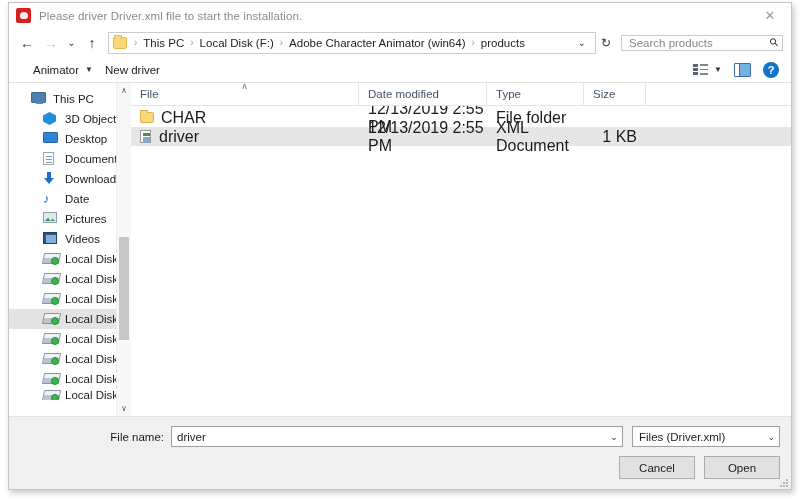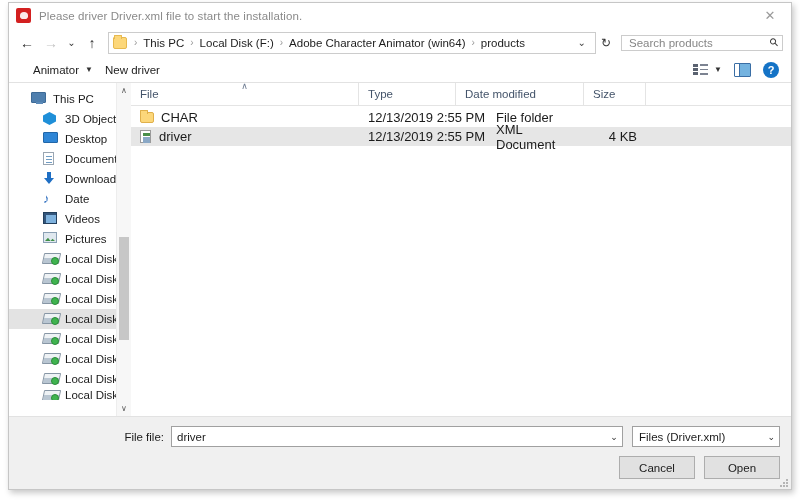--- a/index.html
+++ b/index.html
@@ -212,21 +212,21 @@
   .col-date { width: 128px; flex: 0 0 128px; }
   .col-type { width: 97px;  flex: 0 0 97px;  }
   .col-size { width: 62px;  flex: 0 0 62px;  }
   .sort-caret {
     position: absolute; left: 50%; top: -1px; transform: translateX(-50%);
     font-size: 9px; color: #6f7d92; line-height: 9px;
   }
   .rows { flex: 1; background: #ffffff; padding-top: 2px; }
   .row {
     height: 19px; display: flex; align-items: center;
-    font-size: 13px; color: #1b1b1b;
+    font-size: 16px; color: #1b1b1b;
   }
   .row.selected { background: #e6e6e6; }
   .cell { height: 19px; display:flex; align-items:center; padding-left: 9px; }
   .cell-name { width: 228px; flex: 0 0 228px; }
   .cell-date { width: 128px; flex: 0 0 128px; }
   .cell-type { width: 97px;  flex: 0 0 97px;  }
   .cell-size { width: 62px;  flex: 0 0 62px; justify-content: flex-end;
                padding-right: 9px; padding-left: 0;}
   .folder-ico {
     width: 14px; height: 11px; margin-right: 7px; flex: 0 0 14px;
@@ -397,29 +397,29 @@
             <span>Downloads</span>
           </div>
           <div class="nav-item indent">
             <span class="nav-ico">
               <span class="ico-music" style="position: absolute;">♪</span>
             </span>
             <span>Date</span>
           </div>
           <div class="nav-item indent">
             <span class="nav-ico">
+              <span class="ico-pic" style="position: absolute;"></span>
+            </span>
+            <span>Pictures</span>
+          </div>
+          <div class="nav-item indent">
+            <span class="nav-ico">
               <span class="ico-video" style="position: absolute;"></span>
             </span>
             <span>Videos</span>
-          </div>
-          <div class="nav-item indent">
-            <span class="nav-ico">
-              <span class="ico-pic" style="position: absolute;"></span>
-            </span>
-            <span>Pictures</span>
           </div>
           <div class="nav-item indent">
             <span class="nav-ico">
               <span class="ico-drive" style="position: absolute;"></span>
             </span>
             <span>Local Disk (C:)</span>
           </div>
           <div class="nav-item indent">
             <span class="nav-ico">
               <span class="ico-drive" style="position: absolute;"></span>
@@ -471,25 +471,25 @@
         <div class="ss-arrow">∨</div>
       </div>
     </div>
 
     <div class="listpane">
       <div class="colhead">
         <div class="col col-name">
           <span class="sort-caret">∧</span>
           <span>File</span>
         </div>
+        <div class="col col-date">
+          <span>Date modified</span>
+        </div>
         <div class="col col-type">
           <span>Type</span>
-        </div>
-        <div class="col col-date">
-          <span>Date modified</span>
         </div>
         <div class="col col-size">
           <span>Size</span>
         </div>
       </div>
       <div class="rows" id="file-rows">
           <div class="row">
             <div class="cell cell-name">
               <span class="folder-ico"></span>
               <span>CHAR</span>
@@ -498,29 +498,29 @@
             <div class="cell cell-type">File folder</div>
             <div class="cell cell-size"></div>
           </div>
           <div class="row selected">
             <div class="cell cell-name">
               <span class="xml-ico"></span>
               <span>driver</span>
             </div>
             <div class="cell cell-date">12/13/2019 2:55 PM</div>
             <div class="cell cell-type">XML Document</div>
-            <div class="cell cell-size">4 KB</div>
+            <div class="cell cell-size">1 KB</div>
           </div>
         </div>
     </div>
   </div>
 
   <div class="footer">
     <div class="frow">
-      <span class="fname-label">File file:</span>
+      <span class="fname-label">File name:</span>
       <div class="fname-input">
         <span>driver</span>
         <span class="fname-caret">⌄</span>
       </div>
       <div class="ftype-select">
         <span class="sv">Files (Driver.xml)</span>
         <span class="cv">⌄</span>
       </div>
     </div>
     <div class="frow">

